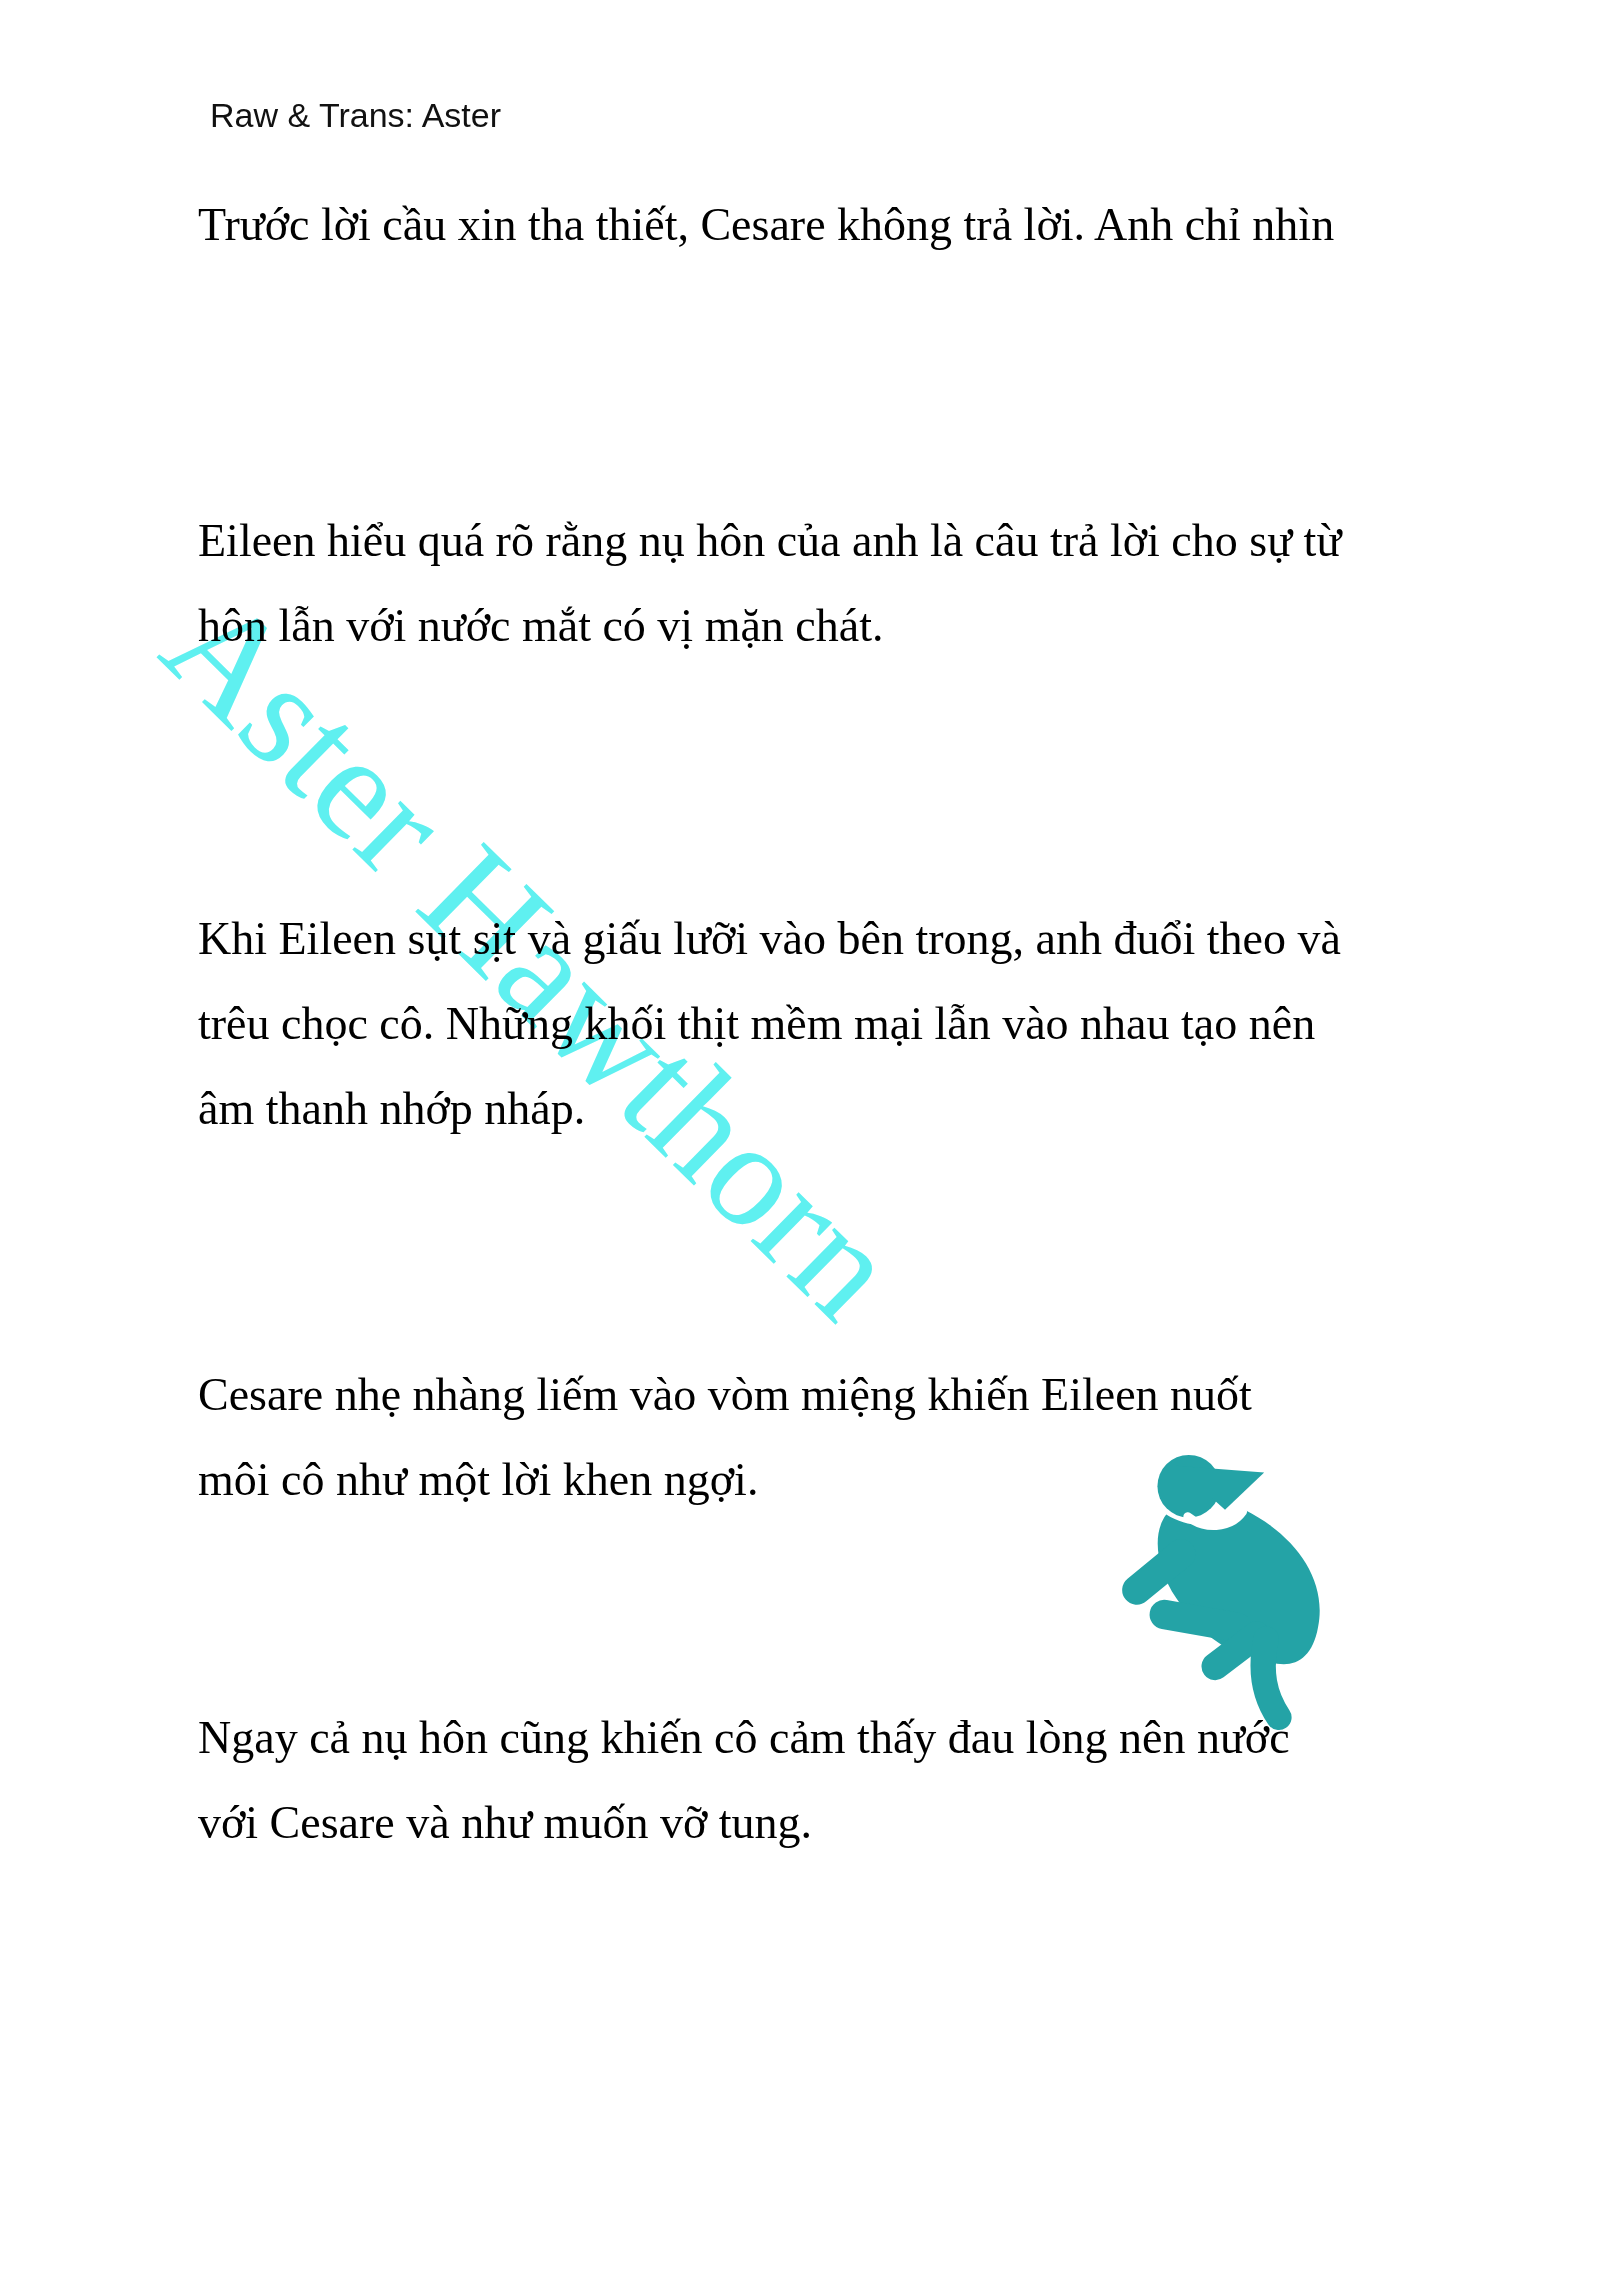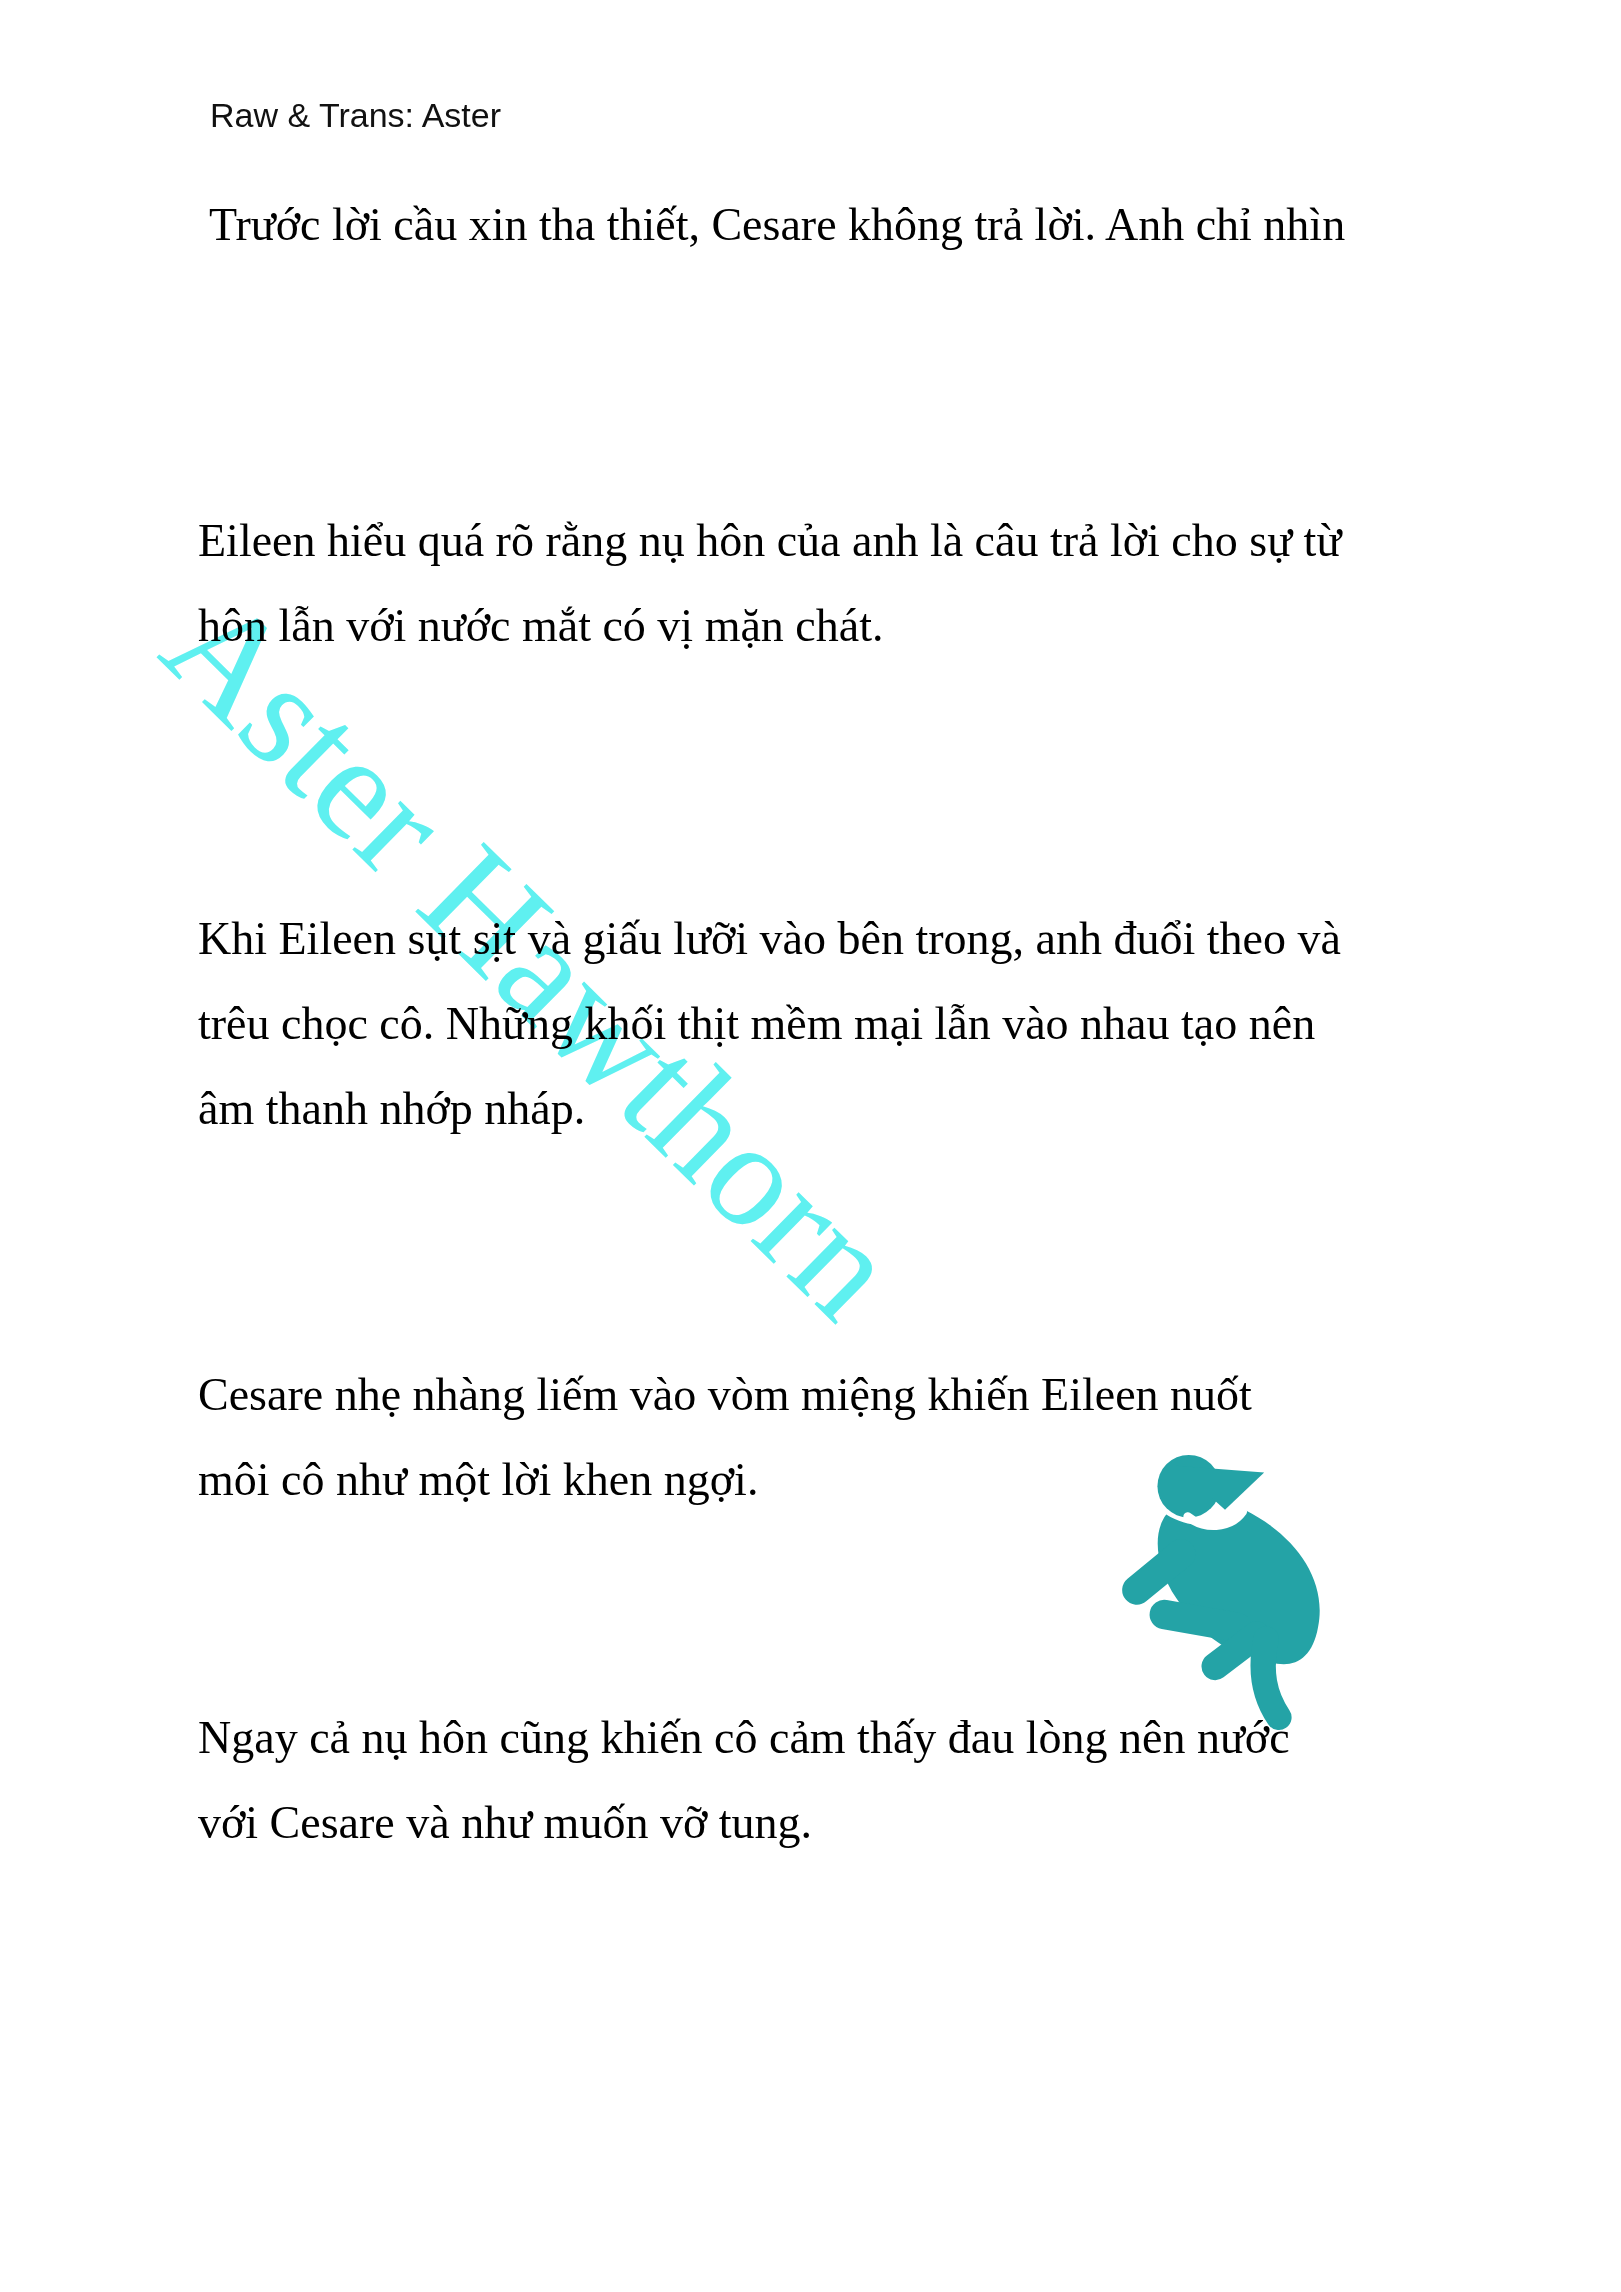--- a/index.html
+++ b/index.html
@@ -38,21 +38,21 @@
       color: #000000;
       margin: 0;
     }
     .line {
       display: block;
       height: 85px;
       line-height: 85px;
       white-space: nowrap;
     }
     
-    .p1 { top: 182px; margin-left: 11px; }
+    .p1 { top: 182px; }
     .p2 { top: 498px; }
     .p3 { top: 896px; }
     .p4 { top: 1352px; }
     .p5 { top: 1695px; }
 
     .watermark {
       position: absolute;
       left: 243px;
       top: 567px;
       transform-origin: 0 0;

